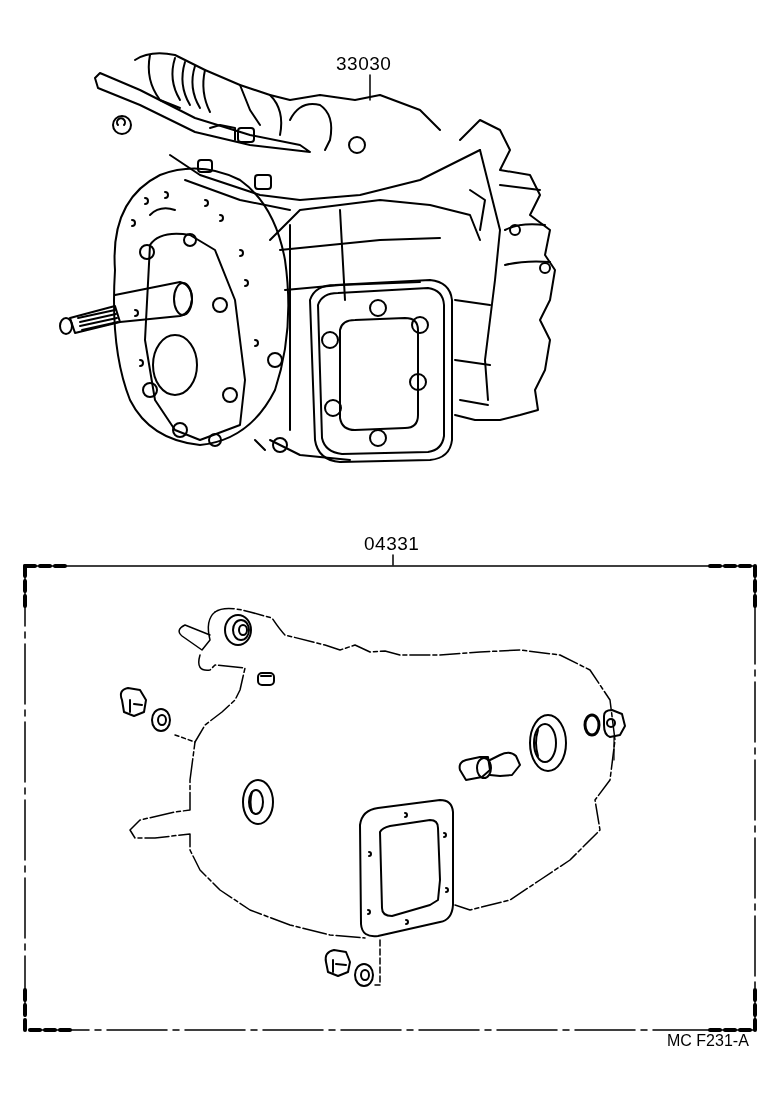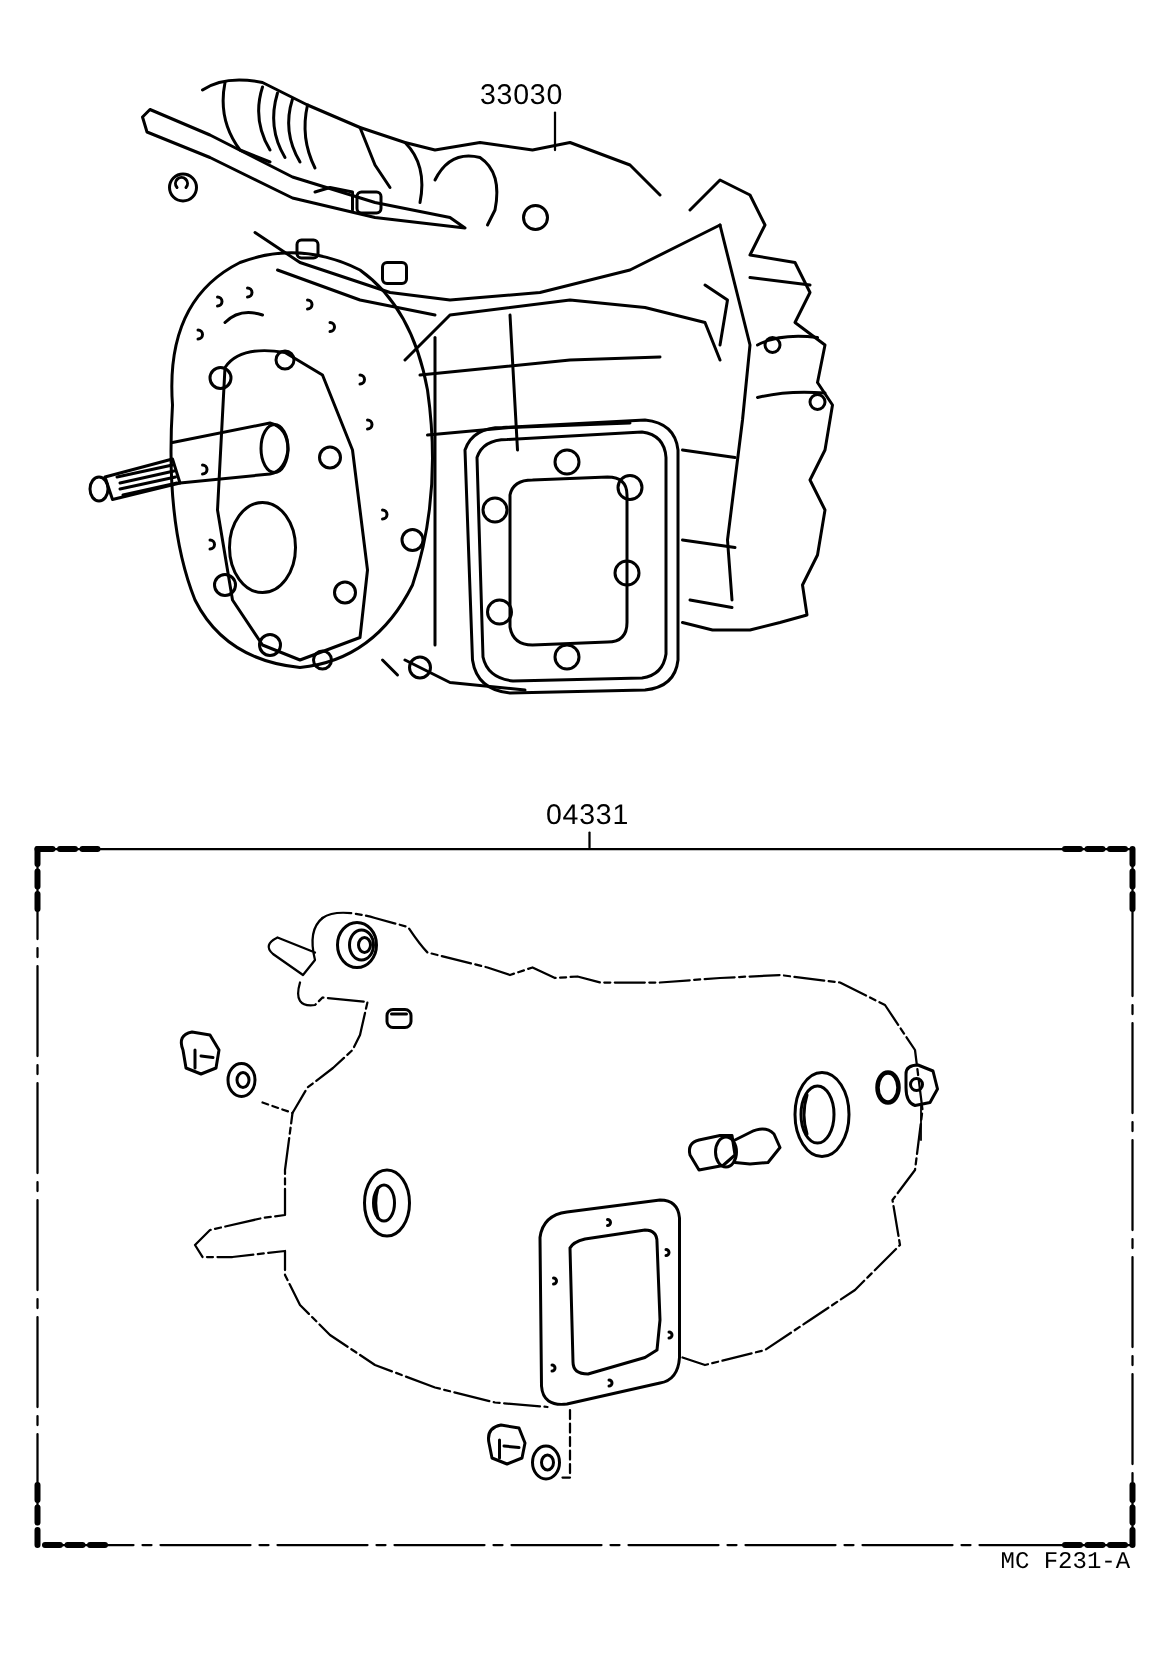--- a/index.html
+++ b/index.html
@@ -5,23 +5,23 @@
   html, body { margin: 0; padding: 0; background: #ffffff; }
   body { width: 784px; height: 1118px; position: relative; overflow: hidden;
          font-family: "Liberation Sans", sans-serif; color: #000; }
   .label { position: absolute; font-size: 19px; letter-spacing: 0.5px; color: #000; }
   .code { position: absolute; font-size: 16px; color: #000; }
   svg.diagram { position: absolute; left: 0; top: 0; }
 </style>
 </head>
 <body>
 
-<span class="label" style="left:320px; top:53px;">33030</span>
+<span class="label" style="left:336px; top:53px;">33030</span>
 <span class="label" style="left:364px; top:533px;">04331</span>
-<span class="code" style="left:667px; top:1032px;font-family:Liberation Mono, monospace;">MC F231-A</span>
+<span class="code" style="left:667px; top:1032px;">MC F231-A</span>
 
 <svg class="diagram" width="784" height="1118" viewBox="0 0 784 1118" fill="none" stroke="#000" stroke-width="2" stroke-linecap="round" stroke-linejoin="round">
 
   <g>
 
     <line x1="370" y1="75" x2="370" y2="100" stroke-width="1.5"></line>
 
     <path d="M95 78 L100 73 L140 90 L195 118 L250 135 L300 145 L310 152 L250 145 L195 132 L140 105 L98 88 Z"></path>
     <circle cx="122" cy="125" r="9"></circle>
     <path d="M118 125 a4 4 0 1 1 6 0"></path>

